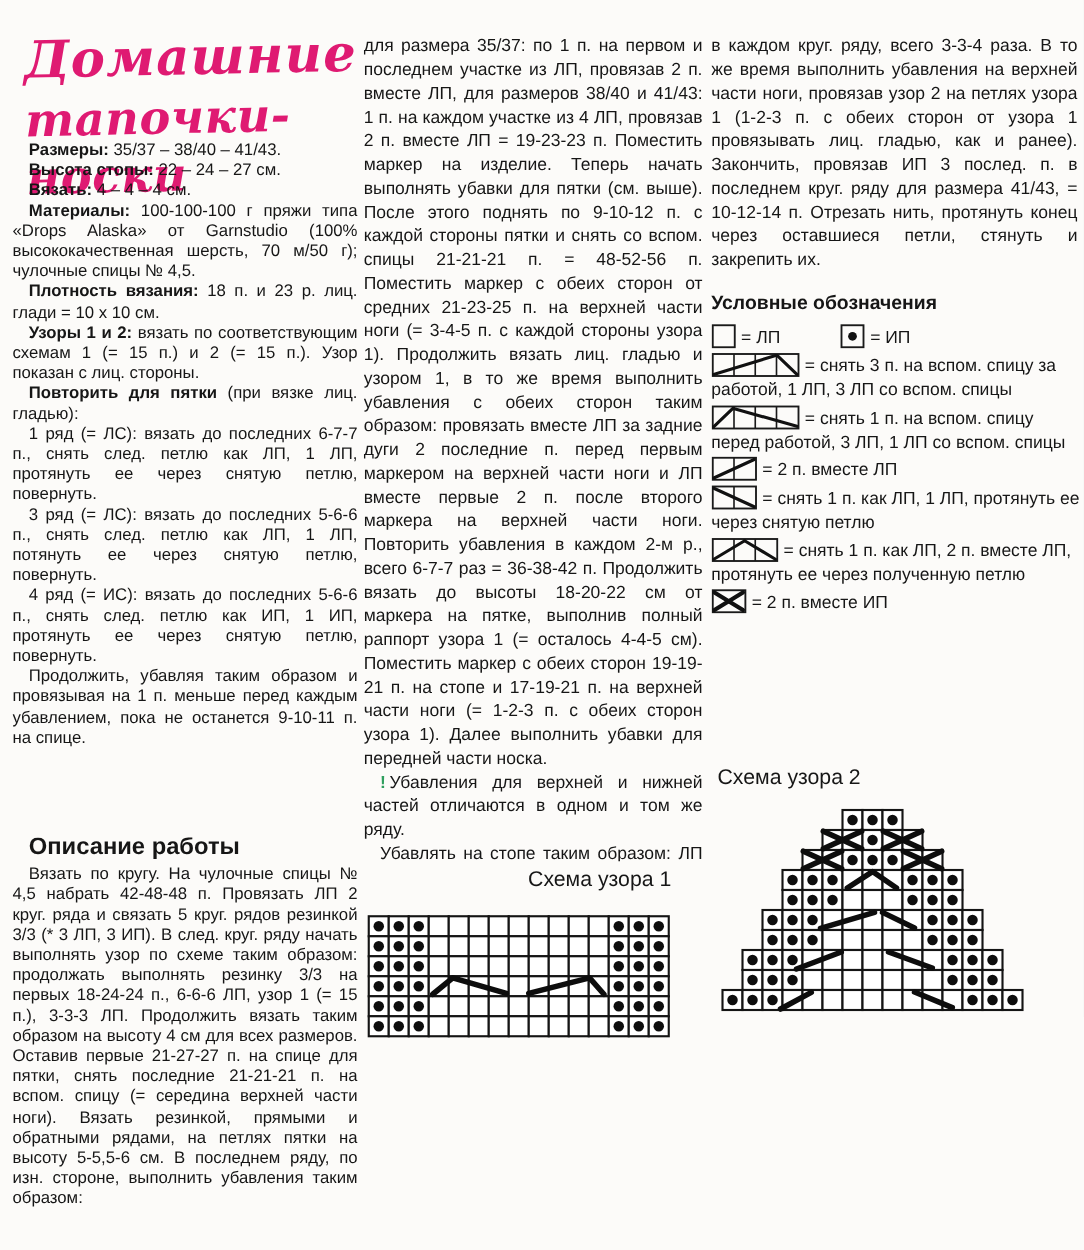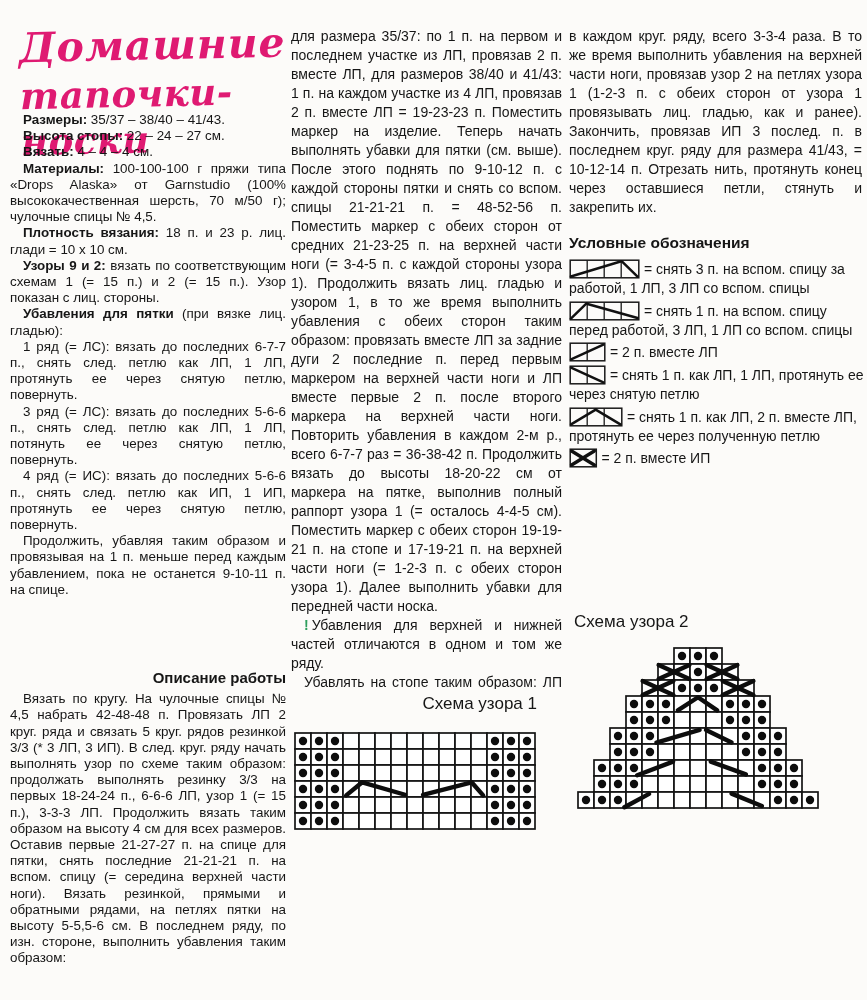--- a/index.html
+++ b/index.html
@@ -22,21 +22,21 @@
   #left-desc  {left:10px;  top:670px; width:276px; height:318px; overflow:hidden;
                font-size:13.4px; line-height:16.2px;}
   #middle-text{left:291px; top:27px;  width:271px; height:662px; overflow:hidden;
                font-size:14px; line-height:19px;}
   #right-text {left:569px; top:27px;  width:293px; height:206px; overflow:hidden;
                font-size:14px; line-height:19px;}
   .para{margin:0;}
   .para.ind{text-indent:13px;}
   .para b{font-weight:bold;}
   .marker{color:#2f9f5e; font-weight:bold; padding-right:3px;}
-  .sec-heading{font-size:15px; font-weight:bold; margin:0 0 5px 13px; text-align:right;}
+  .sec-heading{font-size:19px; font-weight:bold; margin:0 0 5px 13px; text-align:left;}
   
   #chart1-block{position:absolute; left:293px; top:694px;text-align:right;}
   #chart2-block{position:absolute; left:574px; top:612px;}
   .chart-heading{font-size:17px; font-weight:normal; margin:0;}
   #chart1-block svg{display:block; margin-top:17px;}
   #chart2-block svg{display:block; margin-top:14px; margin-left:2px;}
   
   #legend{position:absolute; left:569px; top:234px; width:296px;}
   #legend .legend-heading{font-size:15.5px; font-weight:bold; margin:0 0 7px 0;}
   .legend-item{font-size:14px; line-height:18.5px; margin-bottom:3px; text-align:left;}
@@ -53,22 +53,22 @@
     <span class="t1">Домашние</span>
     <span class="t2">тапочки-носки</span>
   </div>
 
   <div id="left-top" class="col">
       <p class="para ind"><b>Размеры:</b> 35/37 – 38/40 – 41/43.</p>
       <p class="para ind"><b>Высота стопы:</b> 22 – 24 – 27 см.</p>
       <p class="para ind"><b>Вязать:</b> 4 – 4 – 4 см.</p>
       <p class="para ind"><b>Материалы:</b> 100-100-100 г пряжи типа «Drops Alaska» от Garnstudio (100% высококачественная шерсть, 70 м/50 г); чулочные спицы № 4,5.</p>
       <p class="para ind"><b>Плотность вязания:</b> 18 п. и 23 р. лиц. глади = 10 х 10 см.</p>
-      <p class="para ind"><b>Узоры 9 и 2:</b> вязать по соответствующим схемам 1 (= 15 п.) и 2 (= 15 п.). Узор показан с лиц. стороны.</p>
-      <p class="para ind"><b>Убавления для пятки</b> (при вязке лиц. гладью):</p>
+      <p class="para ind"><b>Узоры 1 и 2:</b> вязать по соответствующим схемам 1 (= 15 п.) и 2 (= 15 п.). Узор показан с лиц. стороны.</p>
+      <p class="para ind"><b>Повторить для пятки</b> (при вязке лиц. гладью):</p>
       <p class="para ind">1 ряд (= ЛС): вязать до последних 6-7-7 п., снять след. петлю как ЛП, 1 ЛП, протянуть ее через снятую петлю, повернуть.</p>
       <p class="para ind">3 ряд (= ЛС): вязать до последних 5-6-6 п., снять след. петлю как ЛП, 1 ЛП, потянуть ее через снятую петлю, повернуть.</p>
       <p class="para ind">4 ряд (= ИС): вязать до последних 5-6-6 п., снять след. петлю как ИП, 1 ИП, протянуть ее через снятую петлю, повернуть.</p>
       <p class="para ind">Продолжить, убавляя таким образом и провязывая на 1 п. меньше перед каждым убавлением, пока не останется 9-10-11 п. на спице.</p>
     </div>
 
   <div id="left-desc" class="col">
     <h3 class="sec-heading">Описание работы</h3>
     <div>
         <p class="para ind">Вязать по кругу. На чулочные спицы № 4,5 набрать 42-48-48 п. Провязать ЛП 2 круг. ряда и связать 5 круг. рядов резинкой 3/3 (* 3 ЛП, 3 ИП). В след. круг. ряду начать выполнять узор по схеме таким образом: продолжать выполнять резинку 3/3 на первых 18-24-24 п., 6-6-6 ЛП, узор 1 (= 15 п.), 3-3-3 ЛП. Продолжить вязать таким образом на высоту 4 см для всех размеров. Оставив первые 21-27-27 п. на спице для пятки, снять последние 21-21-21 п. на вспом. спицу (= середина верхней части ноги). Вязать резинкой, прямыми и обратными рядами, на петлях пятки на высоту 5-5,5-6 см. В последнем ряду, по изн. стороне, выполнить убавления таким образом:</p>
@@ -81,20 +81,29 @@
       <p class="para ind">Убавлять на стопе таким образом: ЛП вместе за задние дуги 2 п. после маркера и ЛП вместе 2 п. перед маркером. Повторить убавки в каждом 2-м круг. ряду, всего 4-4-4 раза, затем</p>
     </div>
 
   <div id="right-text" class="col">
       <p class="para">в каждом круг. ряду, всего 3-3-4 раза. В то же время выполнить убавления на верхней части ноги, провязав узор 2 на петлях узора 1 (1-2-3 п. с обеих сторон от узора 1 провязывать лиц. гладью, как и ранее). Закончить, провязав ИП 3 послед. п. в последнем круг. ряду для размера 41/43, = 10-12-14 п. Отрезать нить, протянуть конец через оставшиеся петли, стянуть и закрепить их.</p>
     </div>
 
   <div id="legend">
     <h3 class="legend-heading">Условные обозначения</h3>
     <div>
+        <div class="legend-row">
+          <div class="legend-item"><svg width="20" height="20" viewBox="0 0 20 20">
+              <rect x="1.2" y="1.2" width="17.6" height="17.6" fill="none" stroke="#1a1a1a" stroke-width="1.5"></rect>
+            </svg><span> = ЛП</span></div>
+          <div class="legend-item"><svg width="20" height="20" viewBox="0 0 20 20">
+              <rect x="1.2" y="1.2" width="17.6" height="17.6" fill="none" stroke="#1a1a1a" stroke-width="1.5"></rect>
+              <circle cx="10" cy="10" r="3.5" fill="#111"></circle>
+            </svg><span> = ИП</span></div>
+        </div>
         <div class="legend-item"><svg width="71" height="20" viewBox="0 0 71 20">
             <rect x="1.2" y="1.2" width="68.6" height="17.6" fill="none" stroke="#1a1a1a" stroke-width="1.5"></rect>
             <line x1="18.2" y1="1.2" x2="18.2" y2="18.8" stroke="#1a1a1a" stroke-width="1.3"></line>
             <line x1="35.2" y1="1.2" x2="35.2" y2="18.8" stroke="#1a1a1a" stroke-width="1.3"></line>
             <line x1="52.2" y1="1.2" x2="52.2" y2="18.8" stroke="#1a1a1a" stroke-width="1.3"></line>
             <line x1="1.88" y1="17.568" x2="51.52" y2="2.4320000000000004" stroke="#111" stroke-width="2.5" stroke-linecap="round"></line>
             <line x1="52.88" y1="2.4320000000000004" x2="68.52" y2="17.568" stroke="#111" stroke-width="2.5" stroke-linecap="round"></line>
           </svg><span> = снять 3 п. на вспом. спицу за работой, 1 ЛП, 3 ЛП со вспом. спицы</span></div>
         <div class="legend-item"><svg width="71" height="20" viewBox="0 0 71 20">
             <rect x="1.2" y="1.2" width="68.6" height="17.6" fill="none" stroke="#1a1a1a" stroke-width="1.5"></rect>

